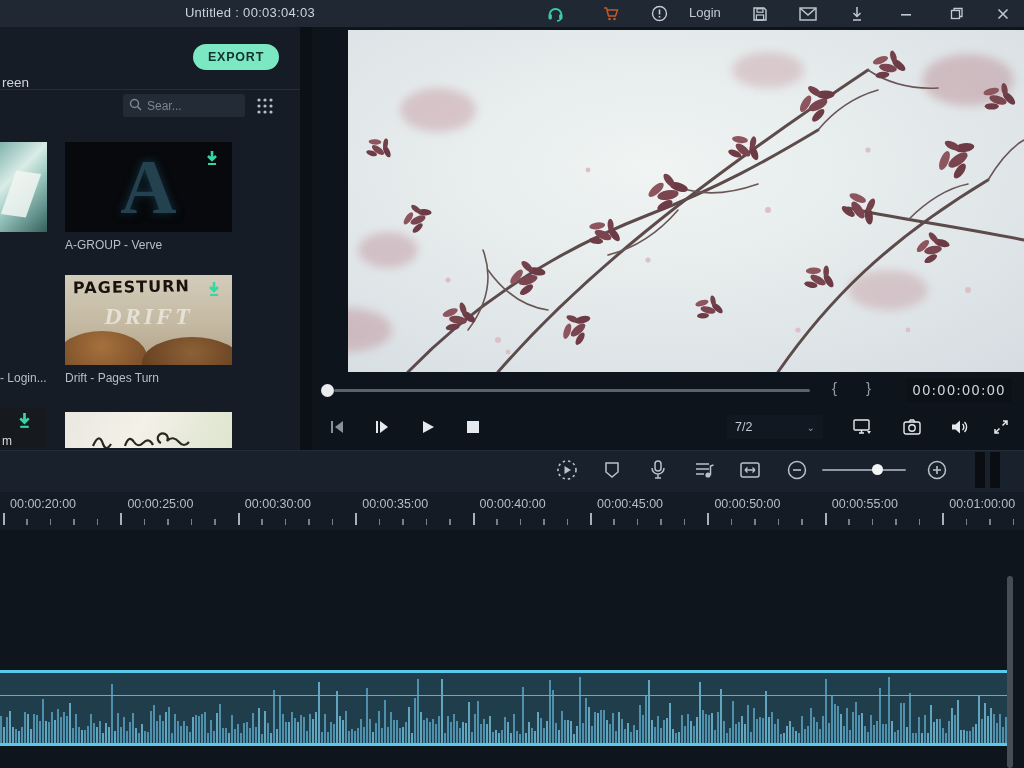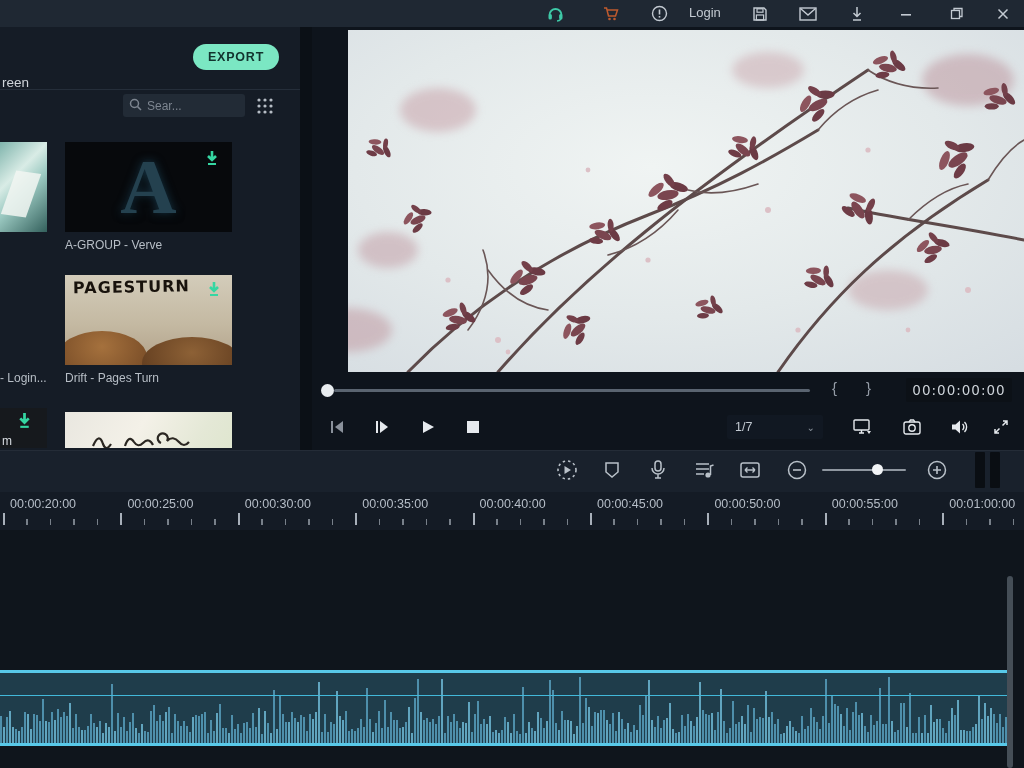--- a/index.html
+++ b/index.html
@@ -125,20 +125,21 @@
 
   .v-scrollbar { left:1007px; top:576px; width:6px; height:192px; background:#454e57;
     border-radius:3px; cursor:pointer; }
 </style>
 </head>
 <body>
 
 <div id="app">
 
   <div class="abs titlebar"></div>
+  <div class="abs tb-title">Untitled : 00:03:04:03</div>
 
   <div class="abs tb-ic" style="left:544px">
     <svg width="17" height="16" viewBox="0 0 17 16">
         <path d="M2.5 9 A6 6 0 0 1 14.5 9" fill="none" stroke="#3ec9a7" stroke-width="1.8"></path>
         <rect x="1.5" y="8" width="3.4" height="5.5" rx="1.6" fill="#3ec9a7"></rect>
         <rect x="12.1" y="8" width="3.4" height="5.5" rx="1.6" fill="#3ec9a7"></rect>
         <path d="M14 13 q-1.5 2 -4 2" fill="none" stroke="#3ec9a7" stroke-width="1.4"></path>
       </svg>
   </div>
   <div class="abs tb-ic" style="left:600px">
@@ -236,20 +237,21 @@
           <path d="M4 14 h8" stroke="#35d6a2" stroke-width="2"></path>
         </svg>
     </span>
   </div>
   <div class="abs thumb-label lbl1">A-GROUP - Verve</div>
 
   <div class="abs thumb-label lbl2">- Login...</div>
 
   <div class="abs thumb t4">
     <div class="grunge">PAGESTURN</div>
+    <div class="drift">DRIFT</div>
     <div class="page1"></div>
     <div class="page2"></div>
     <span class="dl-badge" style="left:141px; top:6px;">
       <svg width="16" height="17" viewBox="0 0 16 17">
           <path d="M8 1 v8 M4 6 L8 10 L12 6" fill="none" stroke="#35d6a2" stroke-width="2.6"></path>
           <path d="M4 14 h8" stroke="#35d6a2" stroke-width="2"></path>
         </svg>
     </span>
   </div>
   <div class="abs thumb-label lbl3">Drift - Pages Turn</div>
@@ -372,21 +374,21 @@
         <path d="M1 1 L12 7 L1 13 Z" fill="currentColor"></path>
       </svg>
   </div>
   <div class="abs pc-btn" style="left:460px">
     <svg width="12" height="12" viewBox="0 0 12 12">
         <rect width="12" height="12" fill="currentColor"></rect>
       </svg>
   </div>
 
   <div class="abs res-dd">
-    <span>1/7</span>
+    <span>7/2</span>
     <span class="chev">⌄</span>
   </div>
   <div class="abs pc-btn" style="left:850px">
     <svg width="20" height="18" viewBox="0 0 20 18">
         <rect x="1" y="2" width="15" height="10" rx="1" fill="none" stroke="currentColor" stroke-width="1.4"></rect>
         <path d="M6 15 h5 M8.5 12 v3" stroke="currentColor" stroke-width="1.4"></path>
         <path d="M14 13 l4 0 -2 3 Z" fill="currentColor"></path>
       </svg>
   </div>
   <div class="abs pc-btn" style="left:899px">

